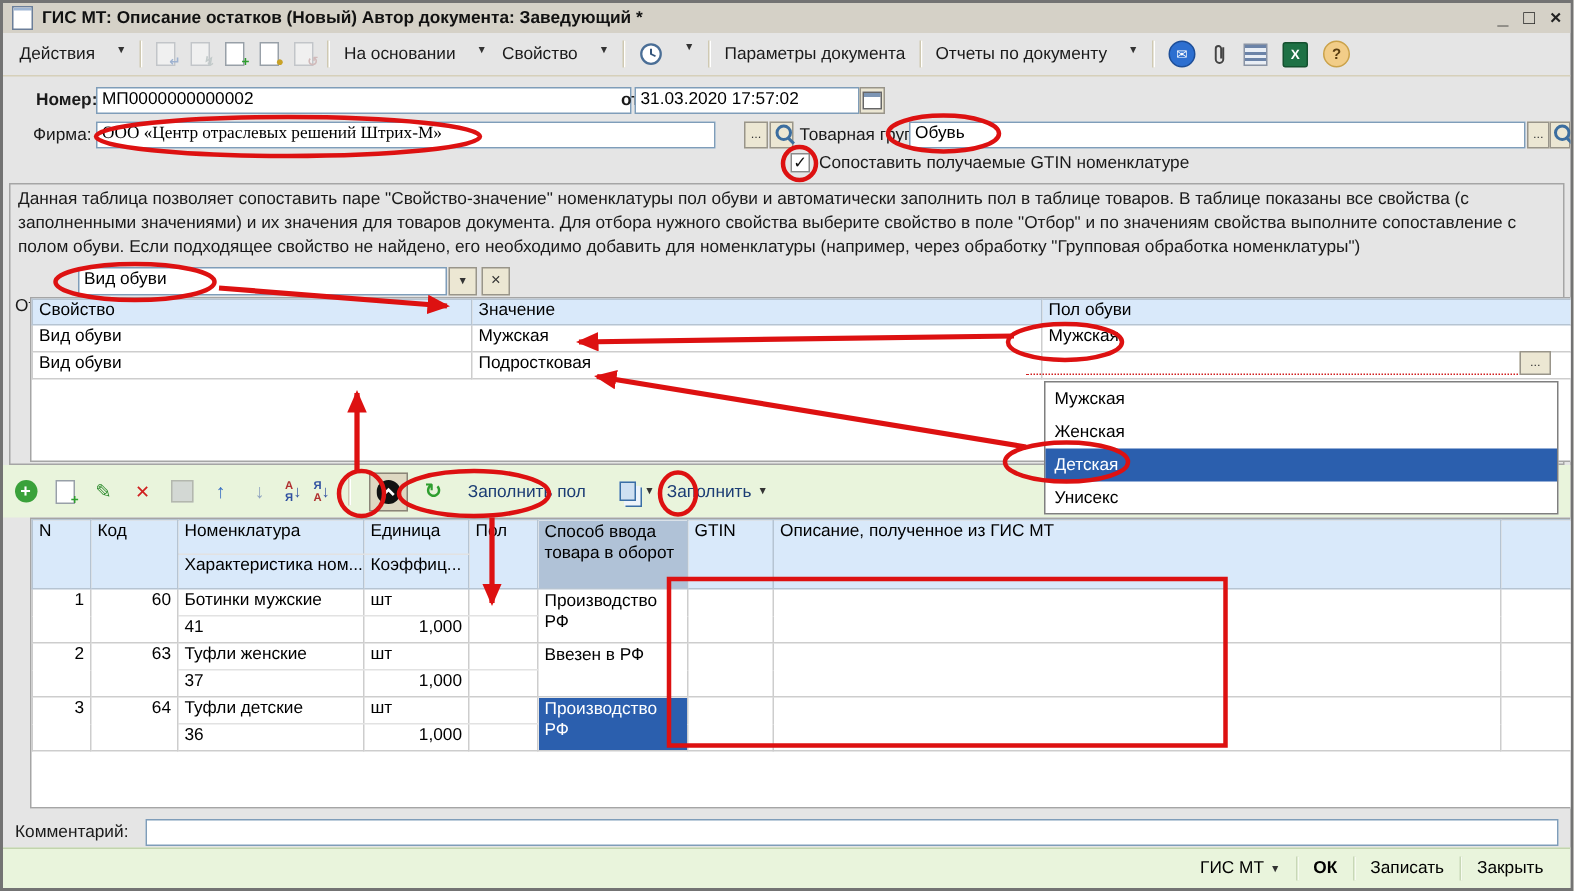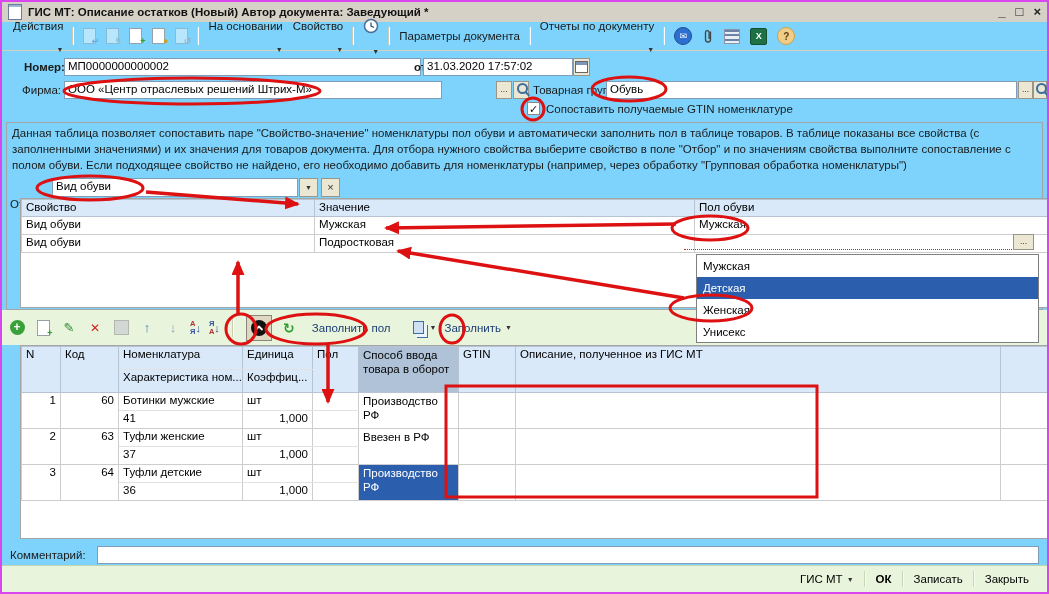--- a/index.html
+++ b/index.html
@@ -1,26 +1,26 @@
 <!DOCTYPE html>
 <html><head>
 <meta charset="utf-8">
 <style>
   html,body{margin:0;padding:0;background:#bfbdb4;font-family:"Liberation Sans","DejaVu Sans",sans-serif;}
-  .screen{position:relative;width:1049px;height:594px;background:#7dd3fc;border:2px solid #d946ef;box-sizing:border-box;overflow:hidden;}
+  .screen{position:relative;width:1049px;height:594px;background:#e5e5e5;border:2px solid #737373;box-sizing:border-box;overflow:hidden;}
   .abs{position:absolute;box-sizing:border-box;}
   
   .titlebar{left:0;top:0;width:1045px;height:20px;background:#d5d1c7;display:flex;align-items:center;padding:0 6px;gap:6px;}
   .title-text{font-size:11.5px;font-weight:bold;color:#111;white-space:nowrap;}
   .doc-ico{width:12px;height:14px;background:#fff;border:1px solid #6b7e99;box-shadow:inset 0 2px 0 #9fb6d4;}
   .winbtns{margin-left:auto;display:flex;gap:10px;font-size:13px;font-weight:bold;color:#222;}
   .winbtns span{cursor:default;line-height:14px;}
   
   .toolbar{left:0;top:20px;width:1045px;height:29px;border-bottom:1px solid #d6d0ba;display:flex;align-items:center;padding:0 6px;font-size:11.5px;color:#1a1a1a;}
-  .tbtn{display:inline-flex;align-items:flex-end;gap:14px;padding:2px 5px;white-space:nowrap;flex-direction:column;}
+  .tbtn{display:inline-flex;align-items:flex-start;gap:14px;padding:2px 5px;white-space:nowrap;}
   .arr{font-size:7px;color:#333;}
   .sep{width:1px;height:18px;background:#cfc9b2;border-right:1px solid #fff;margin:0 4px;}
   .pg{display:inline-block;width:11px;height:14px;background:#fff;border:1px solid #98a0a8;position:relative;margin:0 5px;}
   .pg.dim{opacity:.45;}
   .pg .badge{position:absolute;right:-4px;bottom:-3px;font-size:9px;font-weight:bold;line-height:9px;}
   .roundico{display:inline-flex;align-items:center;justify-content:center;width:16px;height:16px;border-radius:50%;margin:0 5px;font-size:9px;}
   .mail{background:#2d6fd0;color:#fff;border:1px solid #1d4e98;}
   .help{background:#f2cd88;color:#5a3d10;border:1px solid #caa24a;font-weight:bold;font-size:10px;}
   .excel{display:inline-flex;align-items:center;justify-content:center;width:15px;height:15px;background:#1e7145;color:#fff;font-weight:bold;font-size:9px;border-radius:2px;margin:0 5px;border:1px solid #14502f;}
   .rowsico{display:inline-block;width:14px;height:13px;margin:0 5px;background:repeating-linear-gradient(#6b83a8 0 2px,#e9eef5 2px 4.5px);border:1px solid #8a94a5;}
@@ -146,21 +146,21 @@
     <span class="roundico help">?</span>
   </div>
 
   <div class="abs lbl b" style="left:10px;top:59px;">Номер:</div>
   <div class="abs field" style="left:62px;top:56px;width:357px;height:18px;">МП0000000000002</div>
   <div class="abs lbl b" style="left:400px;top:59px;">от:</div>
   <div class="abs field" style="left:421px;top:56px;width:150px;height:18px;">31.03.2020 17:57:02</div>
   <div class="abs btnsm" style="left:571px;top:56px;width:17px;height:18px;"><span class="cal"></span></div>
 
   <div class="abs lbl" style="left:20px;top:82px;">Фирма:</div>
-  <div class="abs field" style="left:62px;top:79px;width:378px;height:18px;">ООО «Центр отраслевых решений Штрих-М»</div>
+  <div class="abs field" style="left:62px;top:79px;width:413px;height:18px;font-family:Liberation Serif, serif;">ООО «Центр отраслевых решений Штрих-М»</div>
   <div class="abs btnsm" style="left:494px;top:79px;width:16px;height:18px;line-height:14px;">...</div>
   <div class="abs btnsm" style="left:511px;top:79px;width:16px;height:18px;"><span class="mag"></span></div>
 
   <div class="abs lbl" style="left:531px;top:82px;">Товарная группа:</div>
   <div class="abs field" style="left:604px;top:79px;width:411px;height:18px;">Обувь</div>
   <div class="abs btnsm" style="left:1016px;top:79px;width:15px;height:18px;line-height:14px;">...</div>
   <div class="abs btnsm" style="left:1031px;top:79px;width:14px;height:18px;"><span class="mag"></span></div>
 
   <div class="abs chk" style="left:525px;top:100px;">✓</div>
   <div class="abs lbl" style="left:544px;top:101px;">Сопоставить получаемые GTIN  номенклатуре</div>
@@ -331,22 +331,22 @@
         <td>36</td>
         <td class="num">1,000</td>
         <td></td>
       </tr>
     </tbody>
       </table>
   </div>
 
   <div class="abs ddlist">
     <div class="dditem">Мужская</div>
+    <div class="dditem">Женская</div>
     <div class="dditem sel">Детская</div>
-    <div class="dditem">Женская</div>
     <div class="dditem">Унисекс</div>
   </div>
 
   <div class="abs lbl" style="left:8px;top:547px;">Комментарий:</div>
   <input class="abs field" style="left: 95px; top: 544px; width: 942px; height: 18px;" value="">
 
   <div class="abs footer">
     <span class="fbtn">
         <span>ГИС МТ</span>
         <span class="arr">▼</span>

